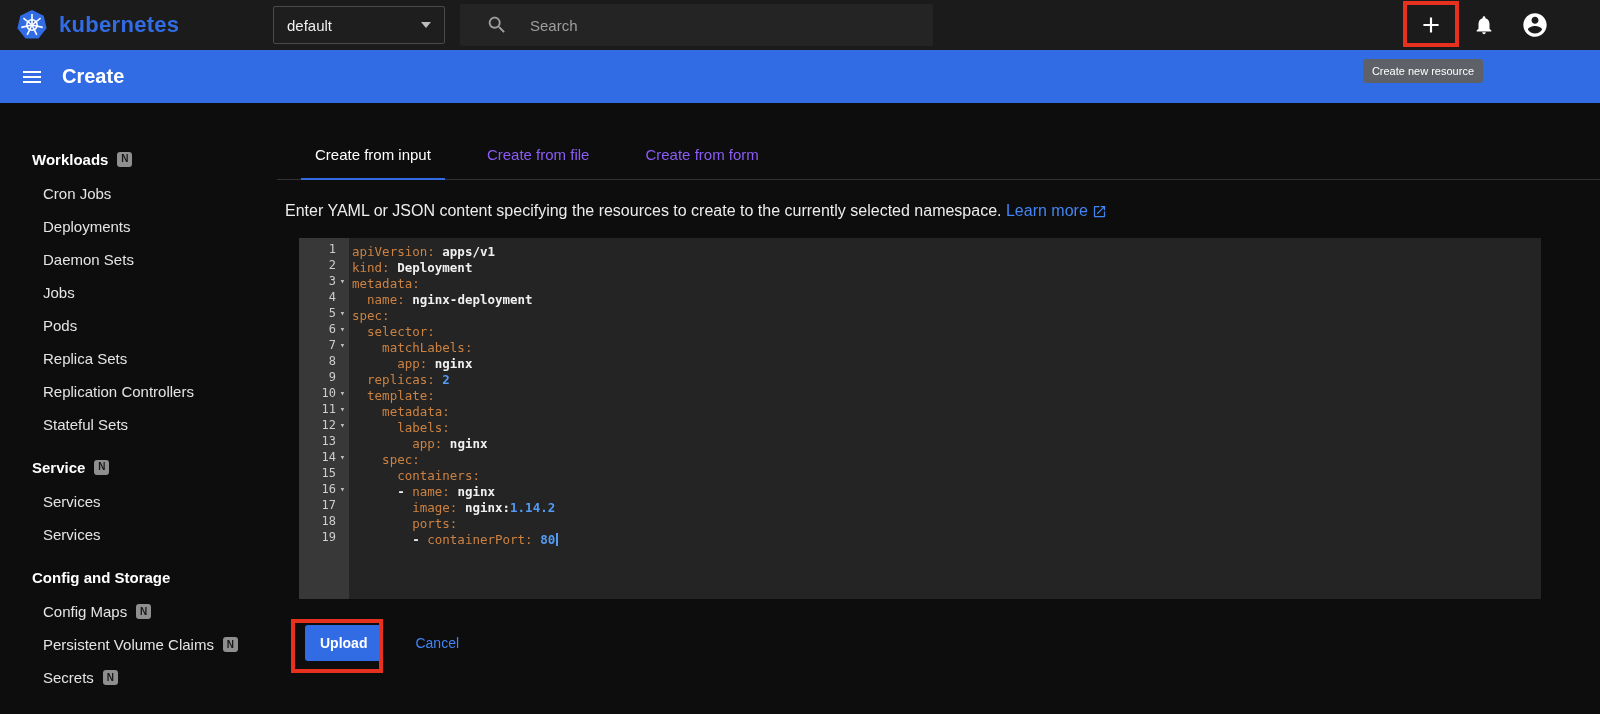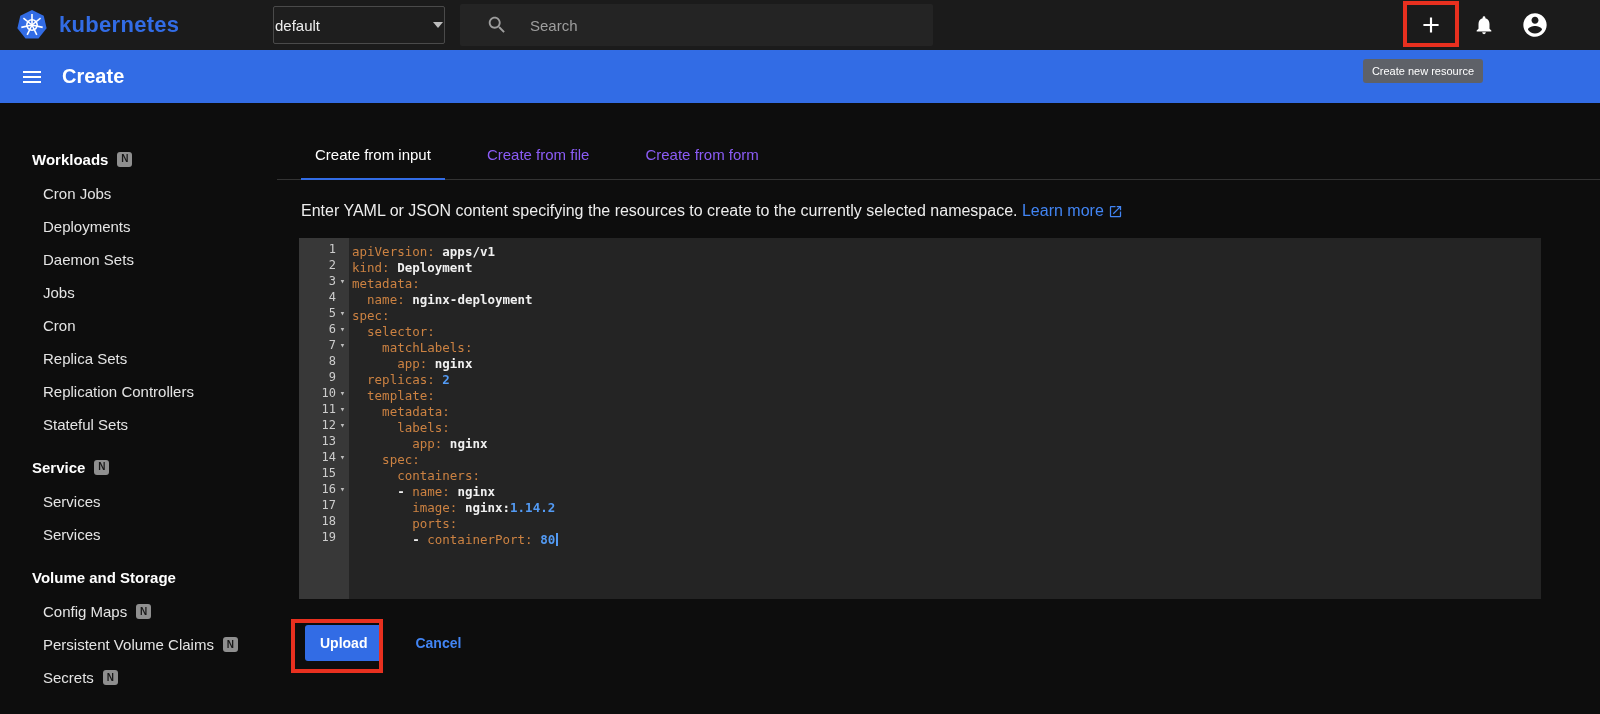--- a/index.html
+++ b/index.html
@@ -16,21 +16,21 @@
     background:#0d0d0d;color:#e8e8e8;
     font-family:"Liberation Sans",sans-serif;
   }
   button{font-family:inherit;border:none;background:none;cursor:pointer;padding:0;color:inherit}
 
   
   .topbar{position:absolute;top:0;left:0;right:0;height:50px;background:#1b1b1b;z-index:3}
   .brand{position:absolute;left:16px;top:0;height:50px;display:flex;align-items:center;gap:11px;cursor:pointer}
   .brand-text{color:var(--accent);font-size:22px;font-weight:bold;letter-spacing:.3px}
   .ns-select{position:absolute;left:273px;top:6px;width:172px;height:38px;border:1px solid #4a4a4a;border-radius:2px;
-    background:#1e1e1e;display:flex;align-items:center;justify-content:space-between;padding:0 1px;font-size:15px;color:#eee;cursor:pointer}
+    background:#1e1e1e;display:flex;align-items:center;justify-content:space-between;padding:0 13px;font-size:15px;color:#eee;cursor:pointer}
   .search{position:absolute;left:460px;top:4px;width:473px;height:42px;background:#242424;border-radius:2px;
     display:flex;align-items:center;gap:20px;padding:0 14px 0 26px}
   .search input{flex:1;background:transparent;border:none;outline:none;color:#ddd;font-size:15px}
   .search input::placeholder{color:#9e9e9e}
   .icon-btn{position:absolute;top:5px;width:40px;height:40px;display:flex;align-items:center;justify-content:center;border-radius:50%}
   .btn-plus{left:1411px}
   .btn-bell{left:1464px}
   .btn-person{left:1515px}
 
   
@@ -49,41 +49,41 @@
   .side-item{display:flex;align-items:center;gap:9px;padding-left:43px;height:33px;font-size:15px;color:#e4e4e4;cursor:pointer}
   .n-badge{min-width:15px;height:15px;border-radius:3px;background:#8f8f8f;color:#181818;
     font-size:10px;font-weight:bold;display:inline-flex;align-items:center;justify-content:center;line-height:1}
 
   
   .main{position:absolute;top:111px;left:277px;right:0;bottom:0}
   .tabs{display:flex;padding-left:10px;margin-top:19px;height:50px;border-bottom:1px solid #333}
   .tab{display:flex;align-items:center;padding:0 14px;margin:0 14px;font-size:15px;color:#8b5cf6;cursor:pointer;position:relative}
   .tab.active{color:#fff}
   .tab.active::after{content:"";position:absolute;left:0;right:0;bottom:-1px;height:2px;background:var(--accent)}
-  .desc{margin:22px 0 0 24px;font-size:16px;color:#ededed}
+  .desc{margin:22px 0 0 8px;font-size:16px;color:#ededed}
   .learn-more{color:var(--link);text-decoration:none;display:inline-flex;align-items:center;gap:4px;cursor:pointer}
 
   
   .editor{margin:18px 59px 0 22px;height:361px;background:#242424;display:flex;overflow:hidden;cursor:text;
     font-family:"DejaVu Sans Mono",monospace;font-size:12.5px;line-height:16px}
   .gutter{width:50px;background:#383838;padding-top:3px;flex-shrink:0}
   .gutter .ln{display:flex;justify-content:flex-end;height:16px;color:#cdcdcd;font-size:12px}
   .ln .fold{width:13px;font-size:9px;color:#bdbdbd;text-align:center;line-height:16px;cursor:pointer}
   .code{flex:1;padding:6px 0 0 3px;font-weight:bold}
   .cl{height:16px;white-space:pre}
   .tk-k{color:var(--code-key);font-weight:normal}
   .tk-v{color:#f0f0f0}
   .tk-n{color:var(--code-number)}
   .tk-p{color:#f0f0f0}
   .cursor{display:inline-block;width:2px;height:13px;background:var(--code-number);margin-left:1px;vertical-align:-2px}
 
   
   .actions{display:flex;align-items:center;margin:26px 0 0 28px;gap:33px}
   .upload{background:var(--accent);color:#fff;font-size:14px;font-weight:bold;padding:10px 15px;border-radius:3px}
-  .cancel{color:var(--link);font-size:14px;font-weight:bold}
+  .cancel{color:var(--link);font-size:14px;font-weight:normal}
 
   
   .anno{position:absolute;border:4px solid var(--annotation);z-index:5;pointer-events:none}
   .anno-plus{left:1403px;top:1px;width:56px;height:46px}
   .anno-upload{left:291px;top:619px;width:92px;height:54px}
 </style>
 </head>
 <body>
 
 <header class="topbar">
@@ -157,21 +157,21 @@
     <div class="side-item">
       <span>Deployments</span>
     </div>
     <div class="side-item">
       <span>Daemon Sets</span>
     </div>
     <div class="side-item">
       <span>Jobs</span>
     </div>
     <div class="side-item">
-      <span>Cron</span>
+      <span>Pods</span>
     </div>
     <div class="side-item">
       <span>Replica Sets</span>
     </div>
     <div class="side-item">
       <span>Replication Controllers</span>
     </div>
     <div class="side-item">
       <span>Stateful Sets</span>
     </div>
@@ -179,21 +179,21 @@
       <span>Service</span>
       <span class="n-badge">N</span>
     </div>
     <div class="side-item">
       <span>Services</span>
     </div>
     <div class="side-item">
       <span>Services</span>
     </div>
     <div class="side-header">
-      <span>Volume and Storage</span>
+      <span>Config and Storage</span>
     </div>
     <div class="side-item">
       <span>Config Maps</span>
       <span class="n-badge">N</span>
     </div>
     <div class="side-item">
       <span>Persistent Volume Claims</span>
       <span class="n-badge">N</span>
     </div>
     <div class="side-item">

